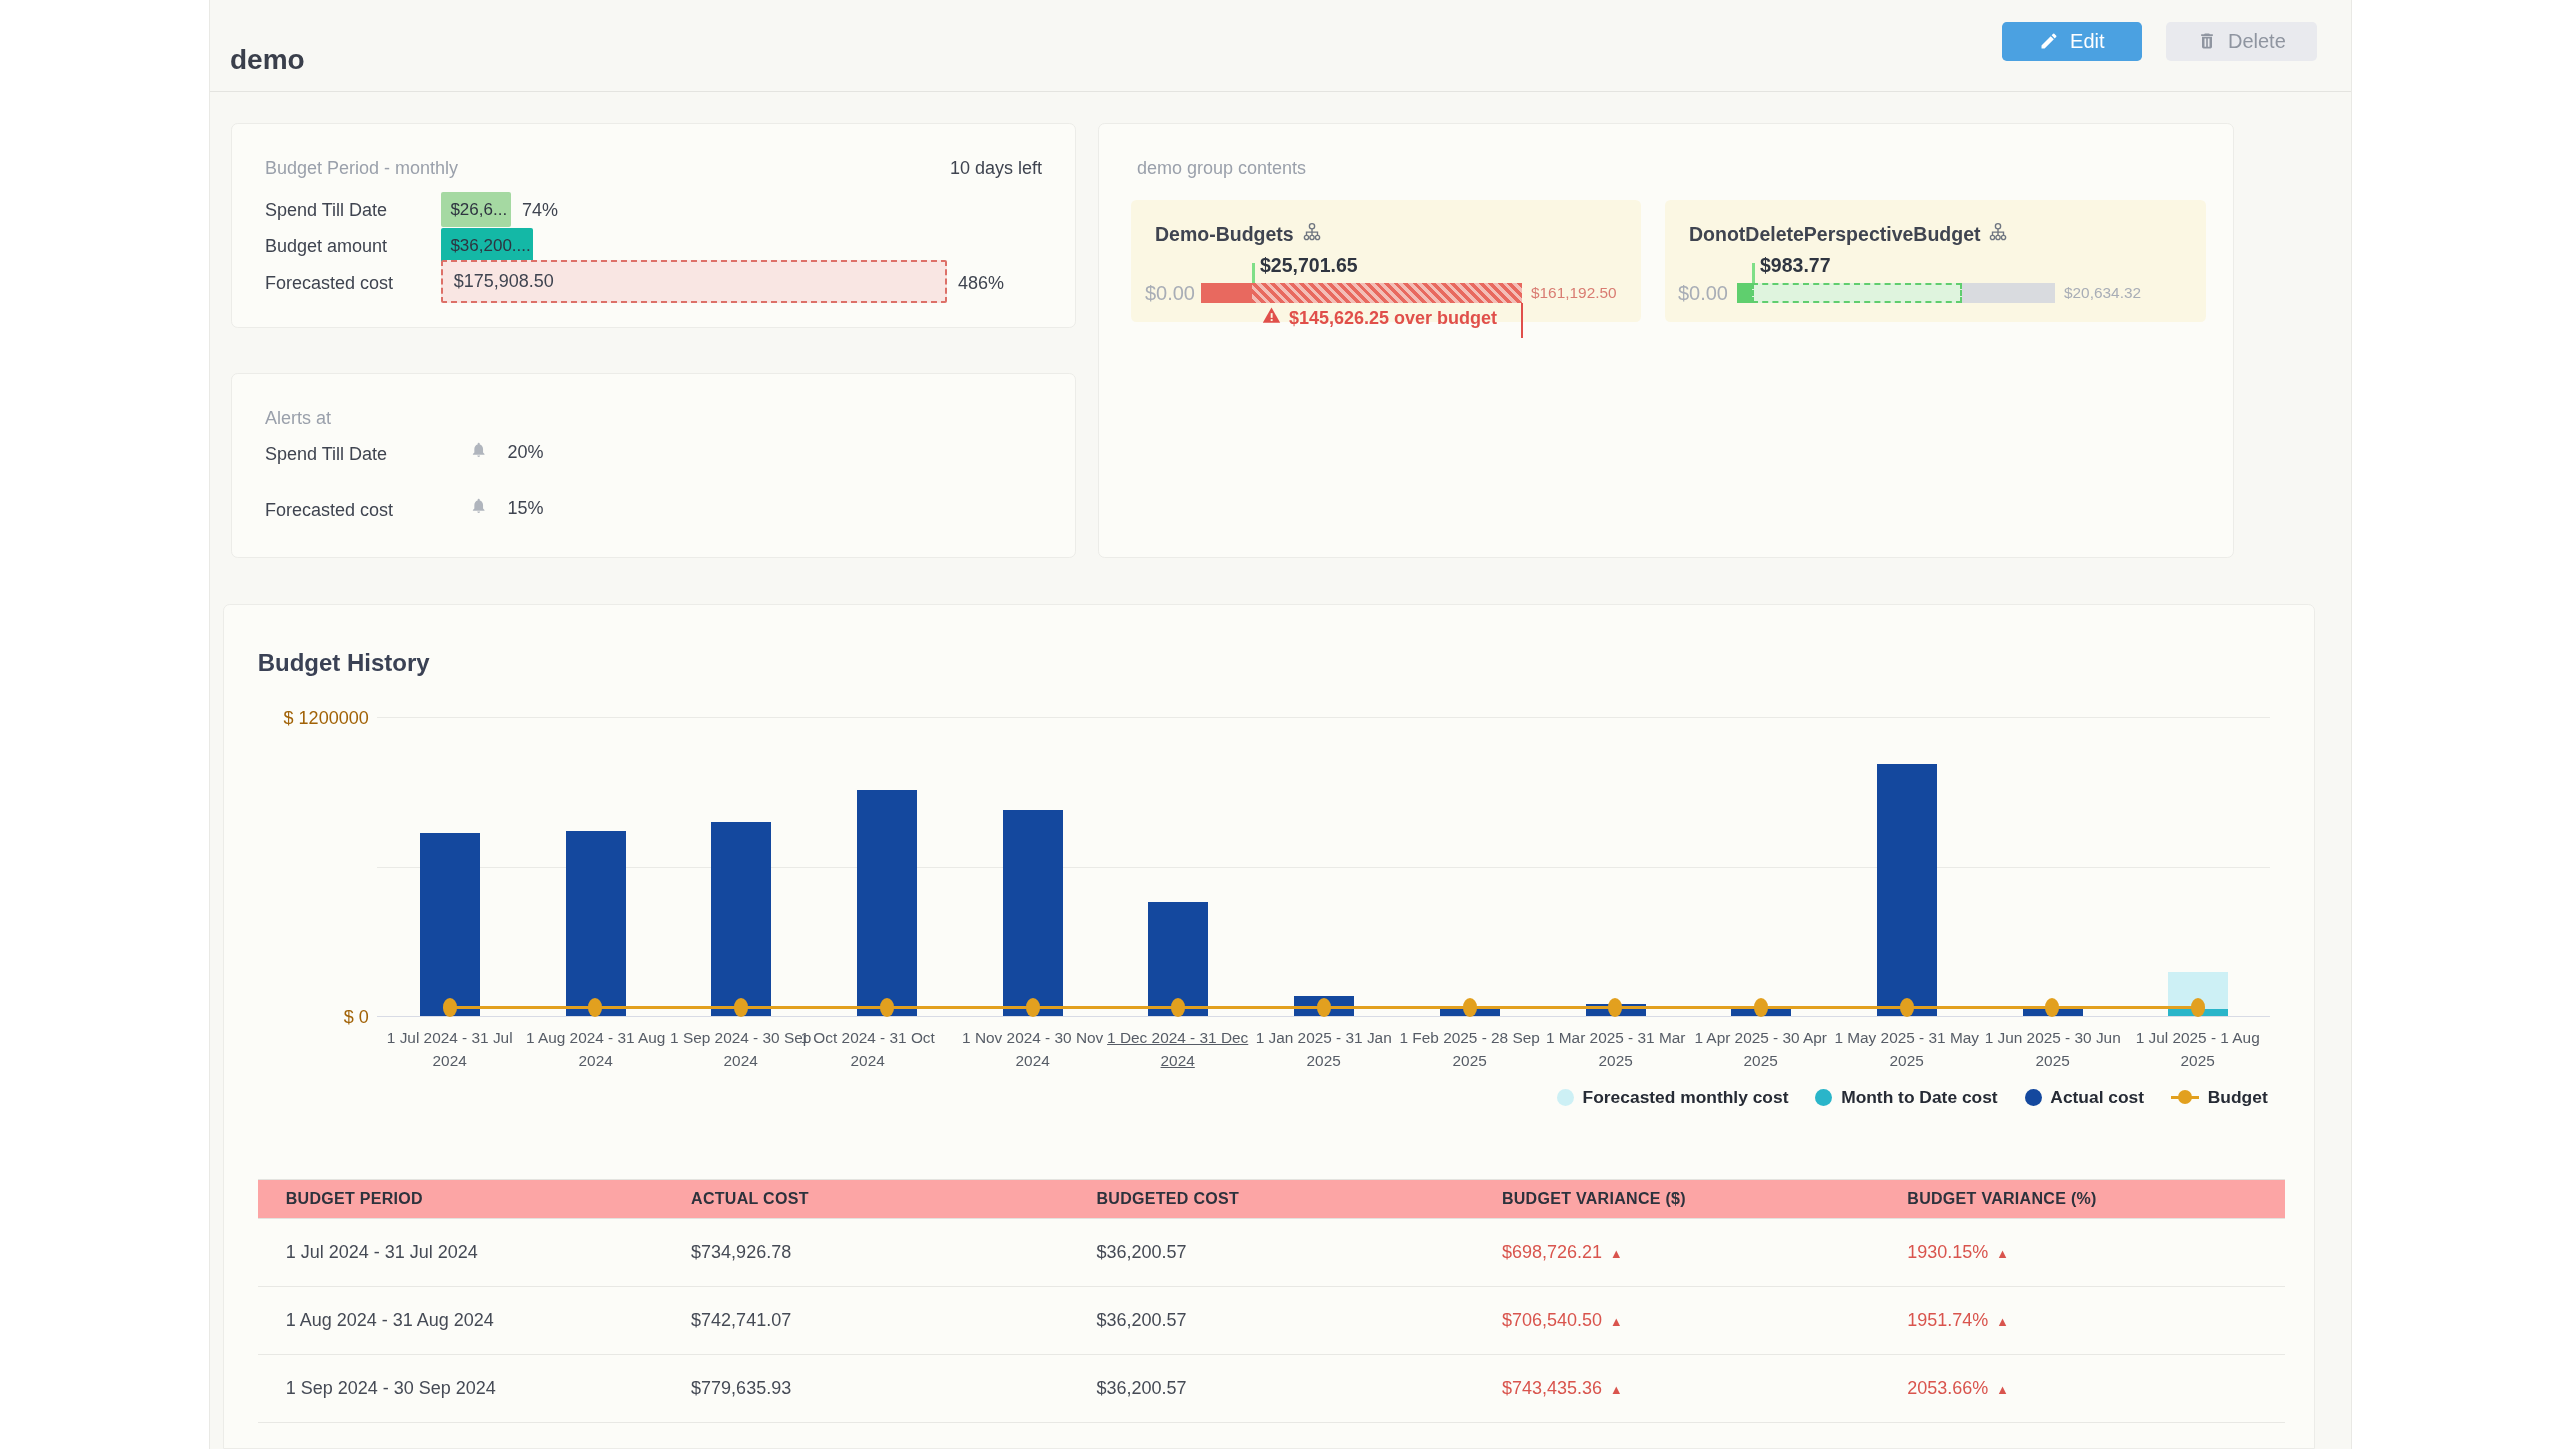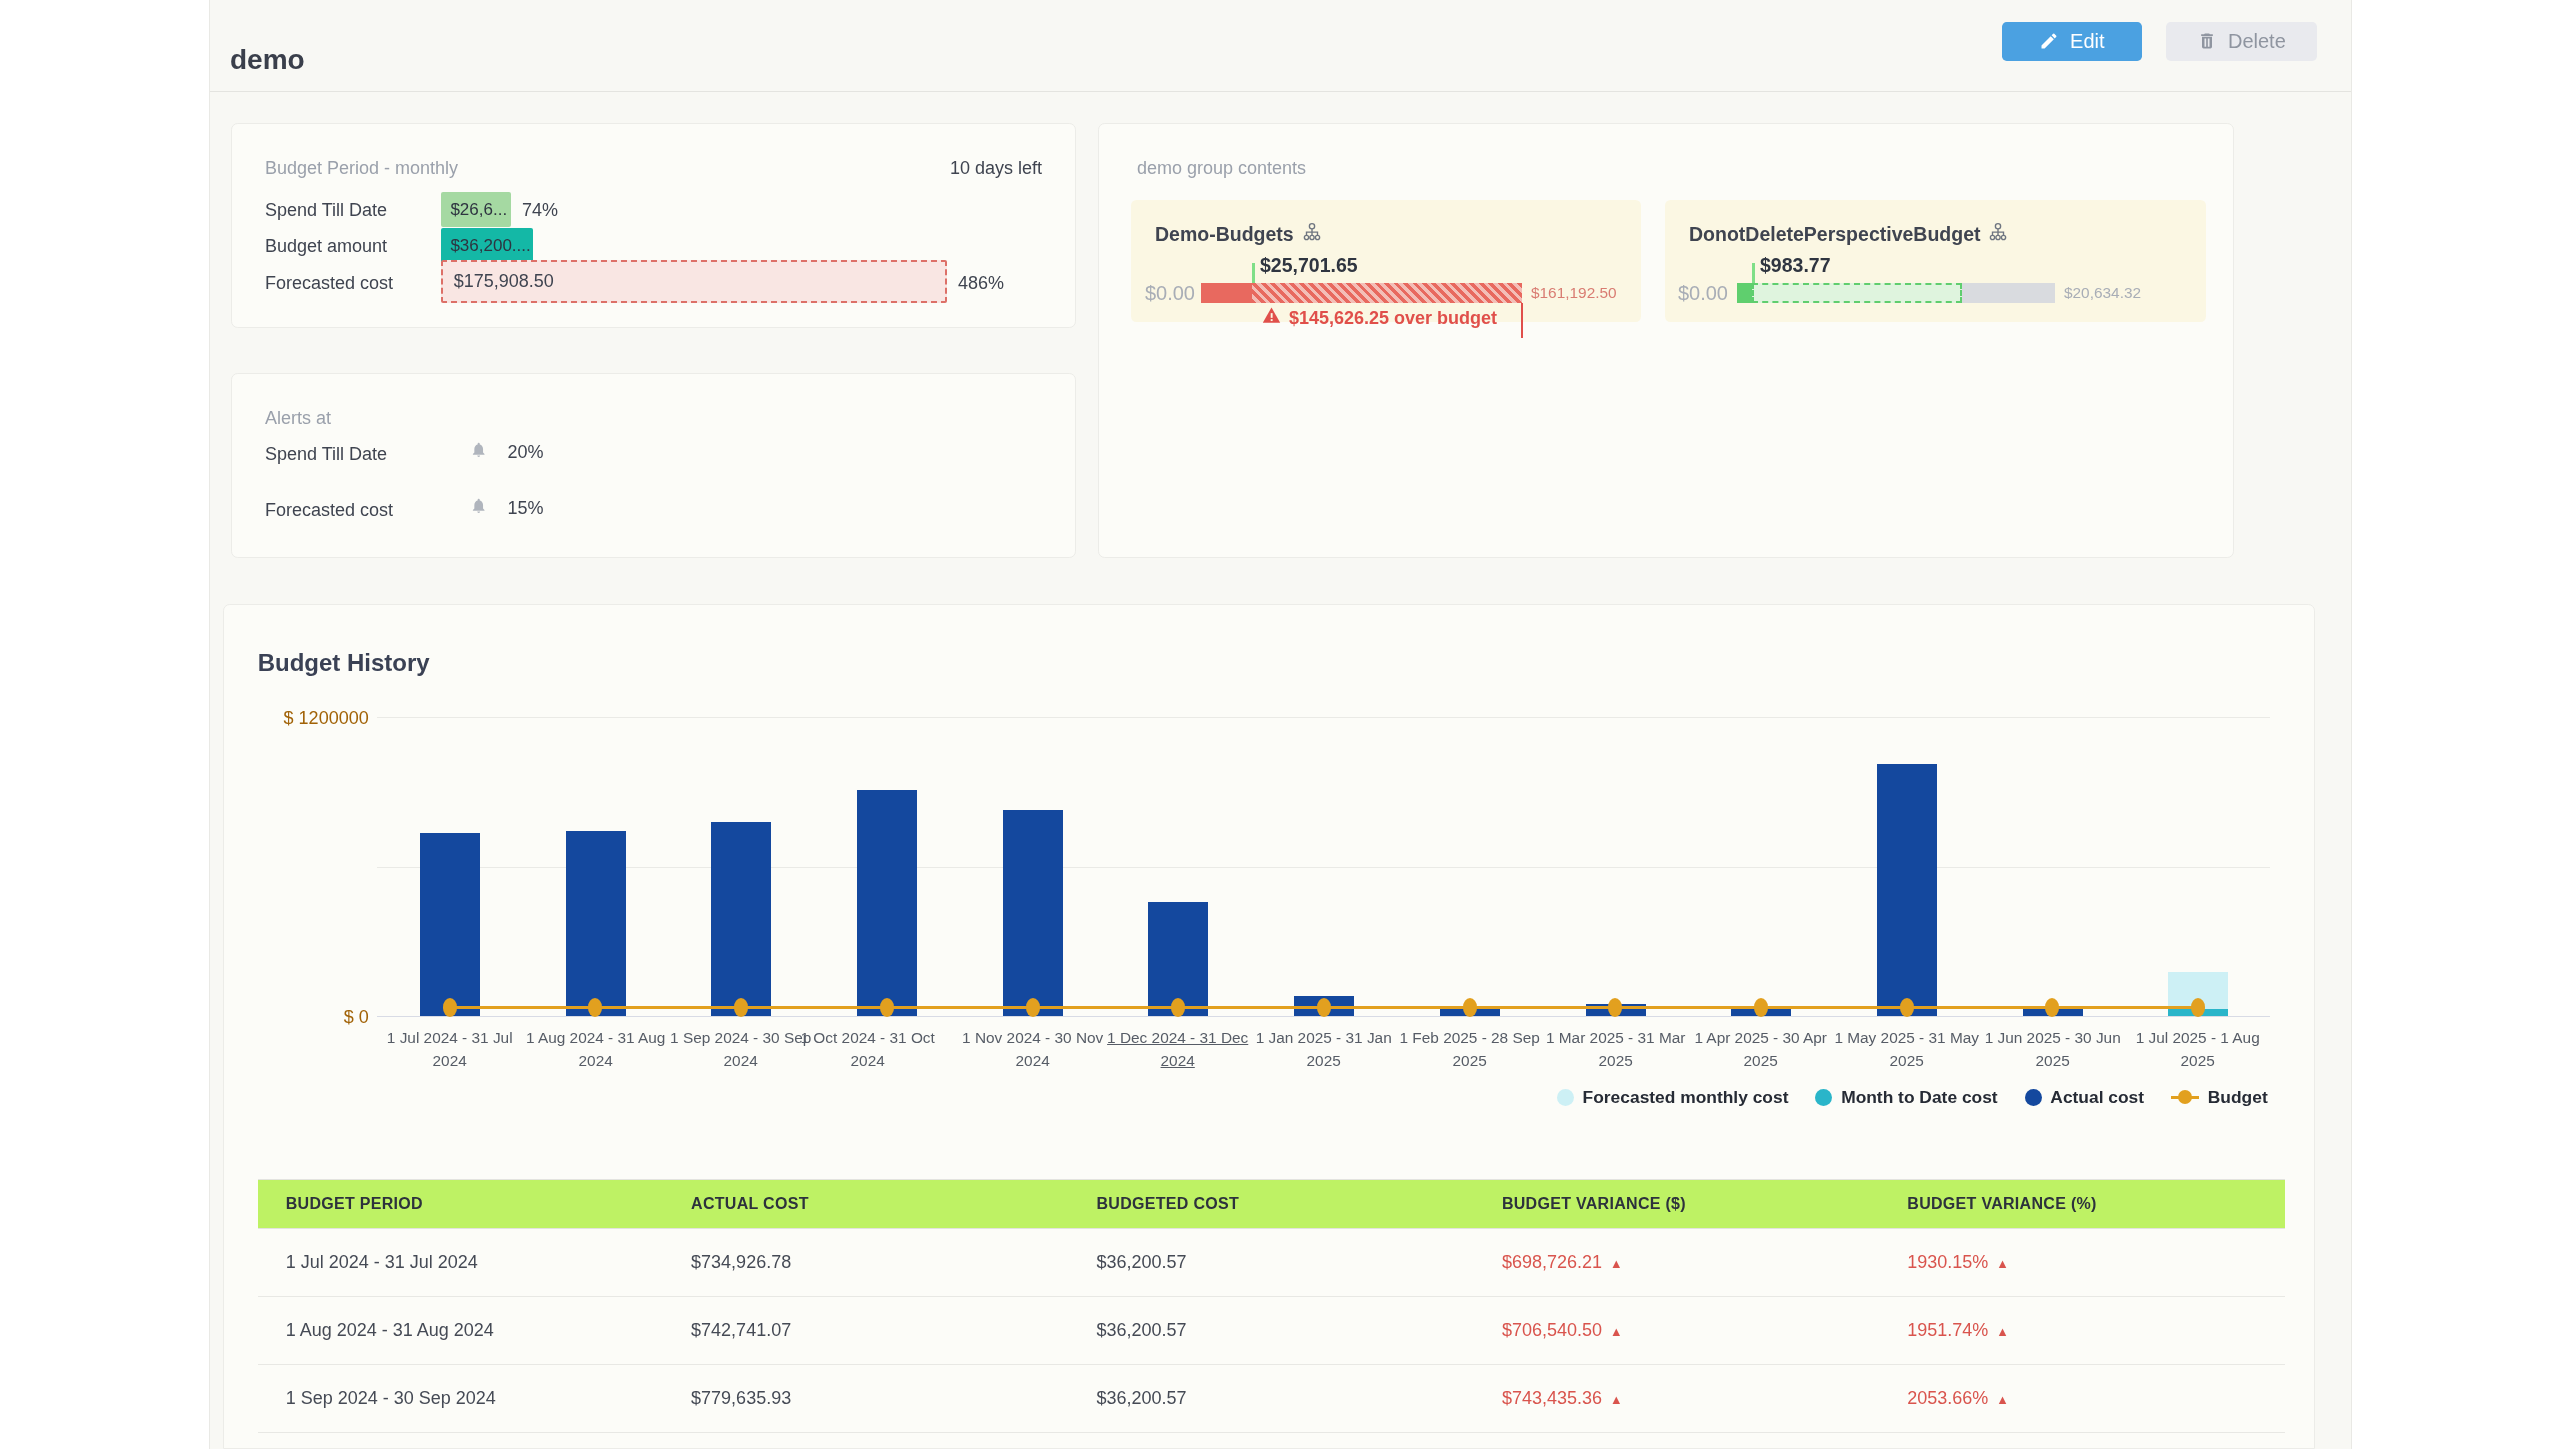--- a/index.html
+++ b/index.html
@@ -72,22 +72,22 @@
     line-height:1.5; color:#565c66; }
   
   #legend { position:absolute; right:46px; top:482px; display:flex; align-items:center; gap:27px; }
   .legend-item { display:flex; align-items:center; gap:8.7px; font-size:17.4px; font-weight:bold; color:#262b35; }
   .legend-dot { width:17px; height:17px; border-radius:50%; }
   .legend-linedot { position:relative; width:28px; height:17px; }
   .legend-linedot .ll { position:absolute; left:0; top:6.7px; width:28px; height:3.4px; background:#e2a01f; }
   .legend-linedot .ld { position:absolute; left:6.7px; top:1.3px; width:14px; height:14px; border-radius:50%; background:#e2a01f; }
   
   #history-table { position:absolute; left:34px; top:574px; width:2027px; }
-  .t-head { display:grid; grid-template-columns:repeat(5,1fr); height:50px; align-items:center;
-    background:#bef264; border-top:1.3px solid #e3e3df; border-bottom:1.3px solid #e3e3df; }
+  .t-head { display:grid; grid-template-columns:repeat(5,1fr); height:40px; align-items:center;
+    background:#fca5a5; border-top:1.3px solid #e3e3df; border-bottom:1.3px solid #e3e3df; }
   .t-head div { padding-left:28px; font-size:16px; font-weight:bold; color:#2d323c; letter-spacing:0.3px; }
   .t-row { display:grid; grid-template-columns:repeat(5,1fr); height:68px; align-items:center;
     border-bottom:1.3px solid #e8e8e4; }
   .t-row div { padding-left:28px; font-size:18px; color:#454a55; }
   .neg { color:#d9544d !important; }
   .tri { font-size:12.7px; margin-left:8px; color:#d9544d; }
 </style>
 </head>
 <body>
 

